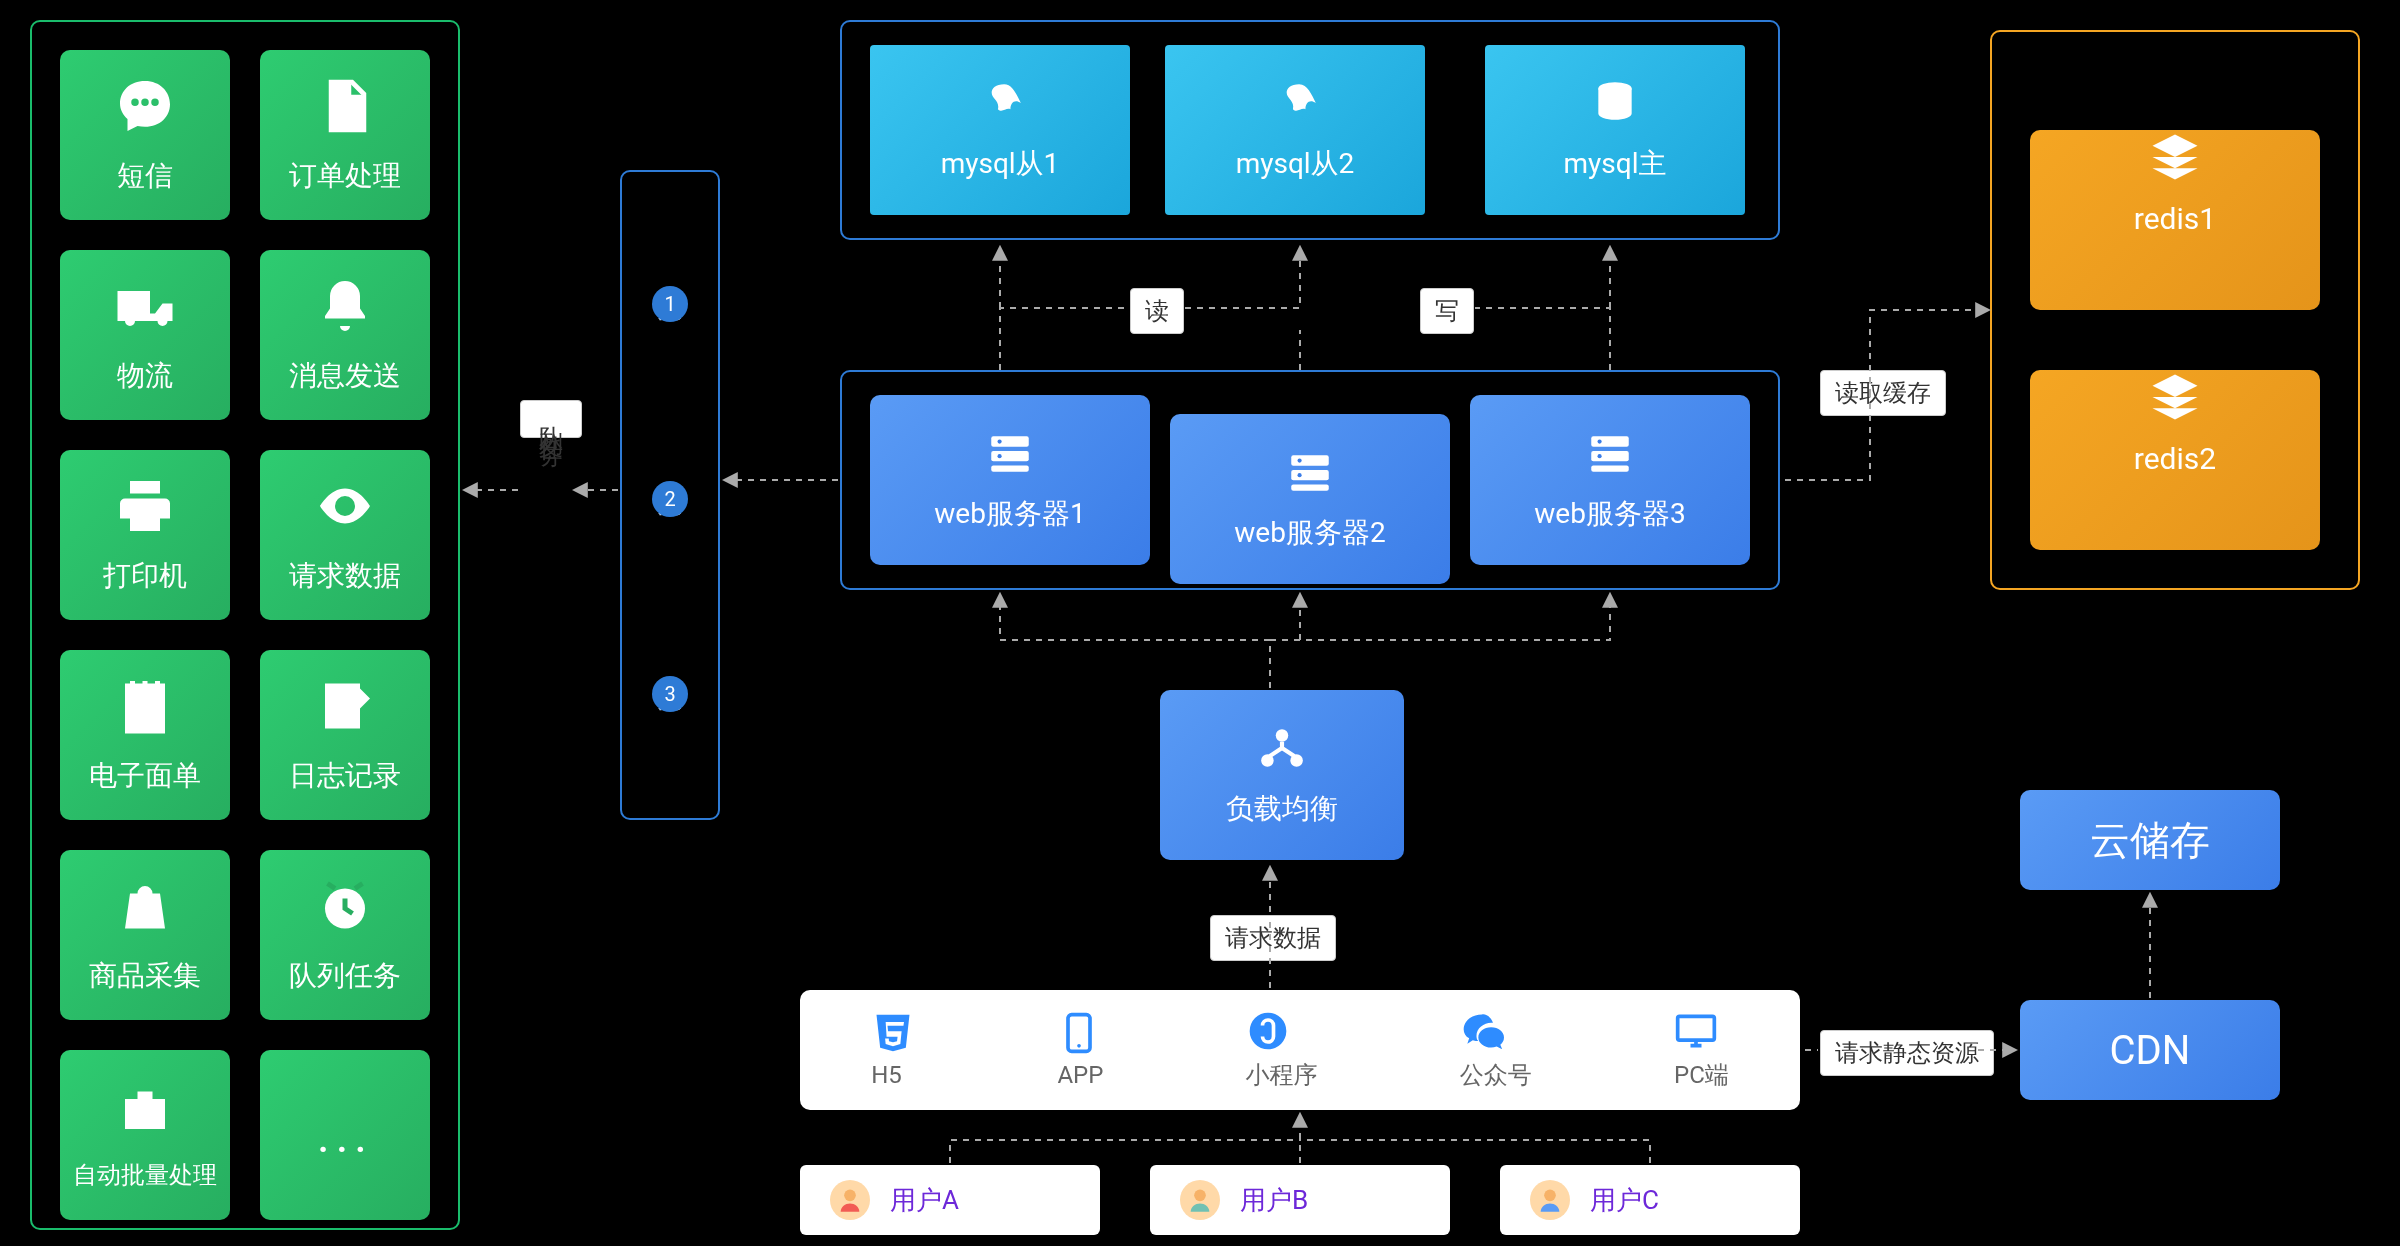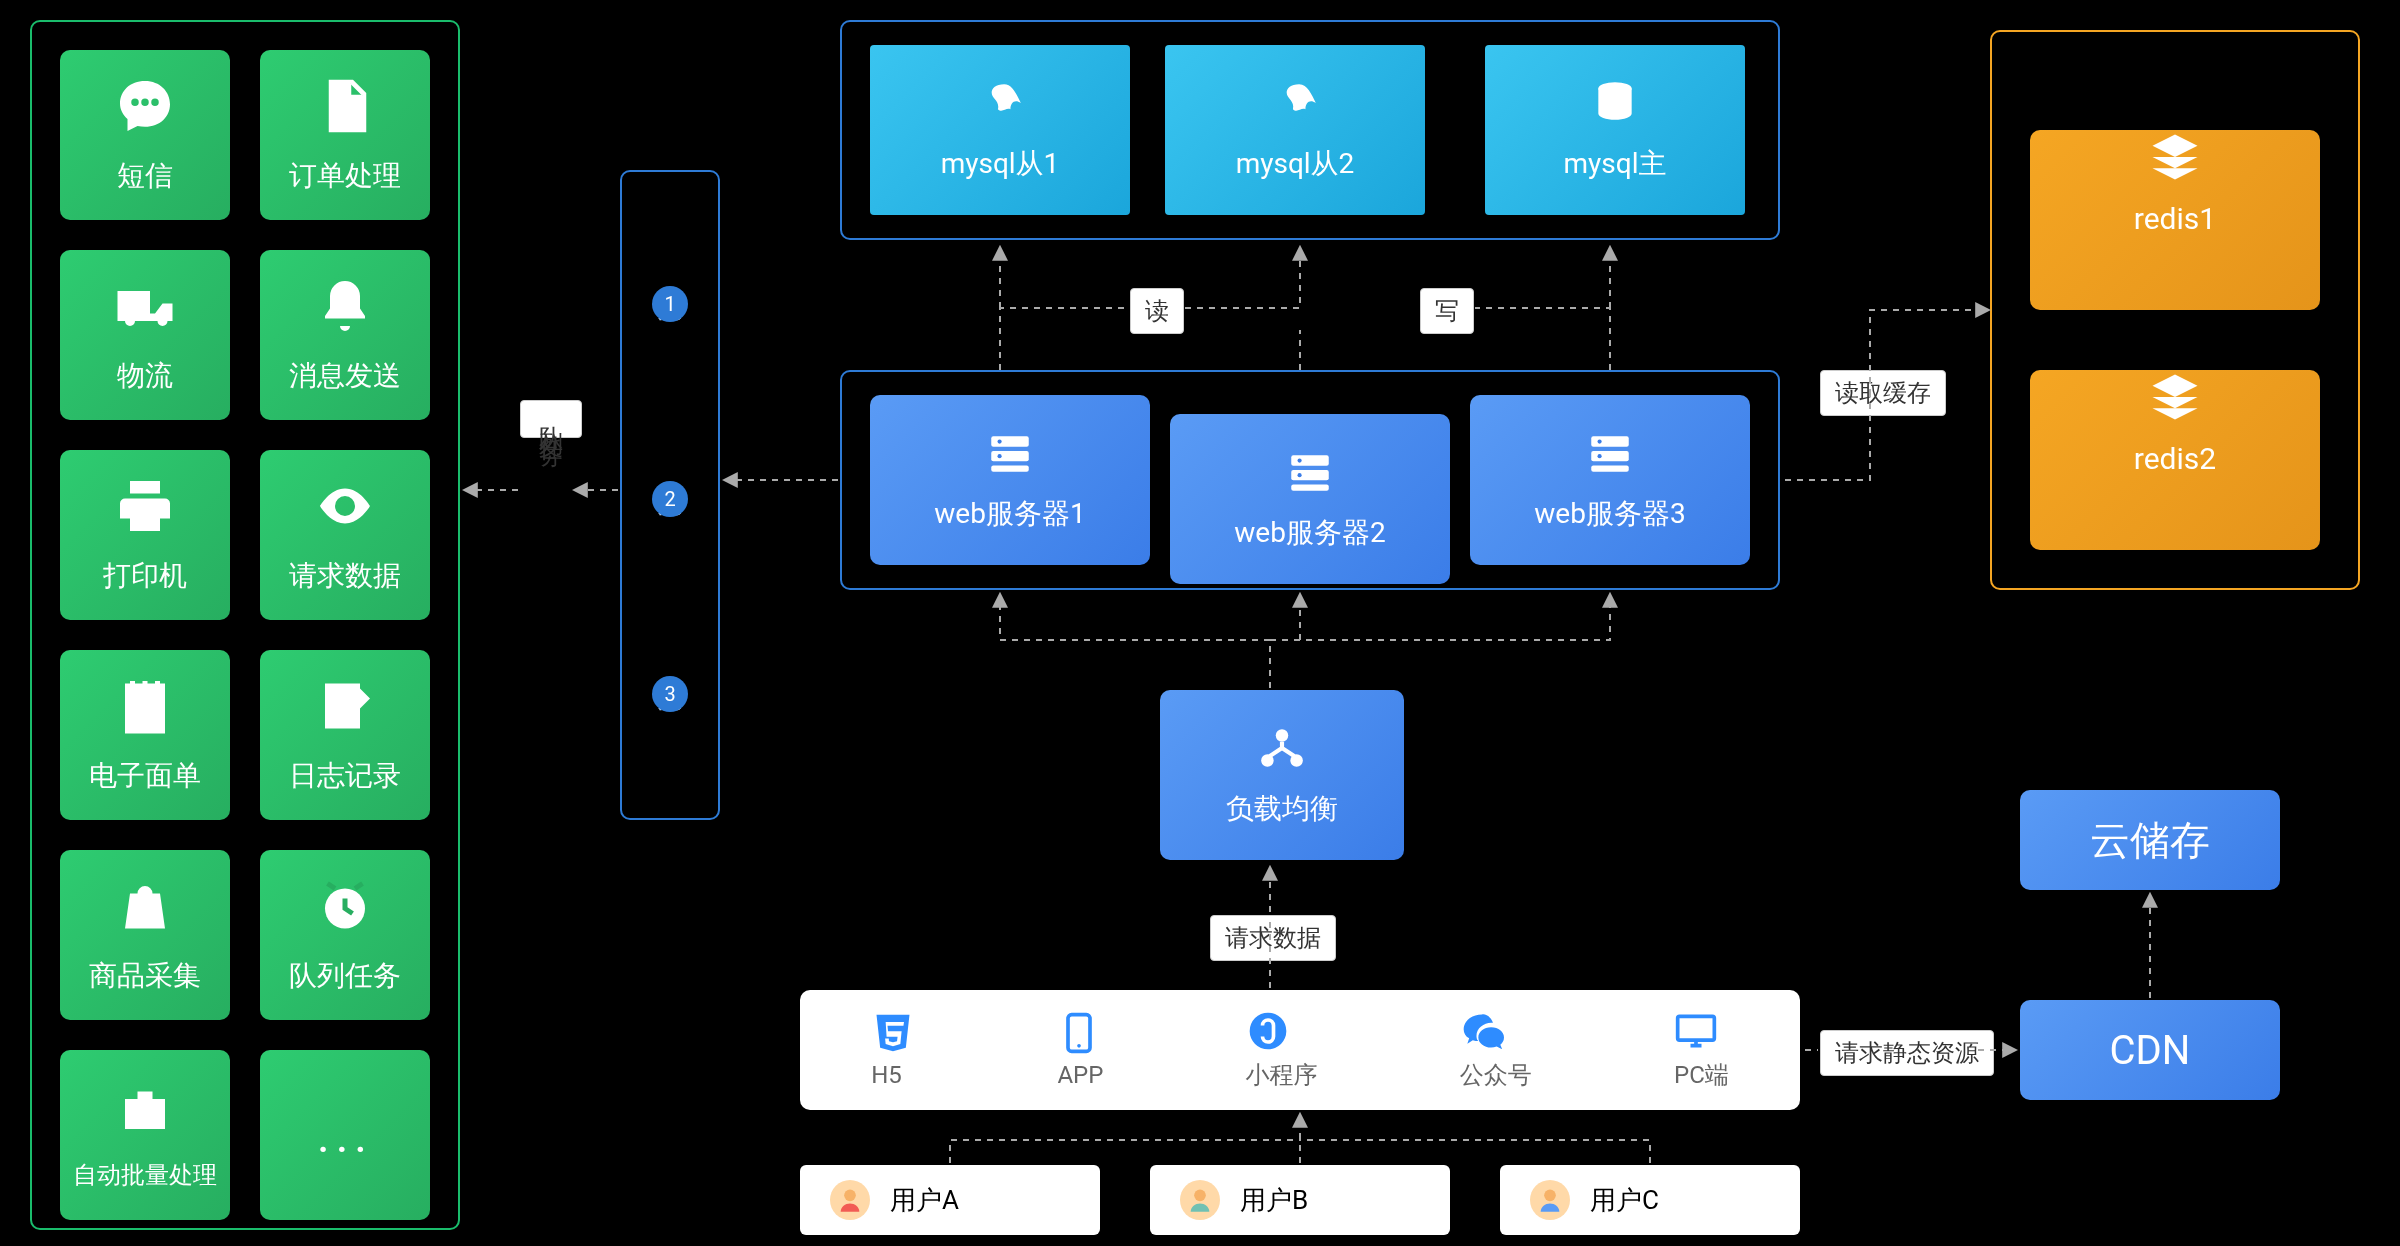--- a/index.html
+++ b/index.html
@@ -15,21 +15,21 @@
 .db-panel{position:absolute;left:840px;top:20px;width:940px;height:220px;border:2px solid #2e7bd6;border-radius:10px}
 .db-tile{position:absolute;width:260px;height:170px;background:linear-gradient(135deg,#3ac5f0,#1ba6db);border-radius:4px;display:flex;flex-direction:column;align-items:center;justify-content:center;gap:10px;font-size:28px}
 .db-tile svg{width:50px;height:50px;fill:#fff}
 .web-panel{position:absolute;left:840px;top:370px;width:940px;height:220px;border:2px solid #2e7bd6;border-radius:10px}
 .web-tile{position:absolute;width:280px;height:170px;background:linear-gradient(135deg,#5a9bf5,#3b7de8);border-radius:10px;display:flex;flex-direction:column;align-items:center;justify-content:center;gap:10px;font-size:28px}
 .web-tile svg{width:50px;height:50px;fill:#fff}
 .lb-tile{position:absolute;left:1160px;top:690px;width:244px;height:170px;background:linear-gradient(135deg,#5a9bf5,#3b7de8);border-radius:10px;display:flex;flex-direction:column;align-items:center;justify-content:center;gap:10px;font-size:28px}
 .client-panel{position:absolute;left:800px;top:990px;width:1000px;height:120px;background:#fff;border-radius:10px;display:flex;align-items:center;justify-content:space-around;color:#666}
 .client-item{display:flex;flex-direction:column;gap:6px;font-size:24px}
 .client-item svg{width:44px;height:44px;fill:#2e8cff}
-.user-panel{position:absolute;width:300px;height:70px;background:#fff;border-radius:6px;display:flex;align-items:center;justify-content:flex-start;gap:20px;padding-left:30px;color:#000000;font-size:26px}
+.user-panel{position:absolute;width:300px;height:70px;background:#fff;border-radius:6px;display:flex;align-items:center;justify-content:flex-start;gap:20px;padding-left:30px;color:#6d28d9;font-size:26px}
 .user-panel .avatar{width:40px;height:40px;border-radius:20px;background:#ffd9a8;display:flex;align-items:center;justify-content:center}
 .redis-panel{position:absolute;left:1990px;top:30px;width:370px;height:560px;border:2px solid #f5a623;border-radius:10px}
 .redis-tile{position:absolute;width:290px;height:180px;background:linear-gradient(135deg,#f5a623,#e5941a);border-radius:10px;display:flex;flex-direction:column;align-items:center;justify-content:flex-start;gap:10px;font-size:30px}
 .redis-tile svg{width:54px;height:54px;fill:#fff}
 .cdn-tile{position:absolute;width:260px;height:100px;background:linear-gradient(135deg,#5a9bf5,#3b7de8);border-radius:10px;display:flex;align-items:center;justify-content:center;font-size:40px}
 svg.conn{position:absolute;pointer-events:none}
 .dots{font-size:48px;letter-spacing:6px}
 </style>
 </head>
 <body>

